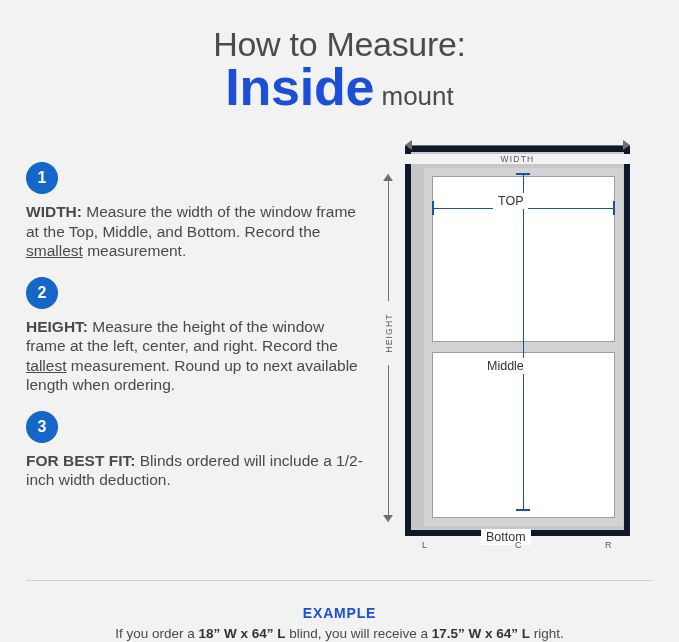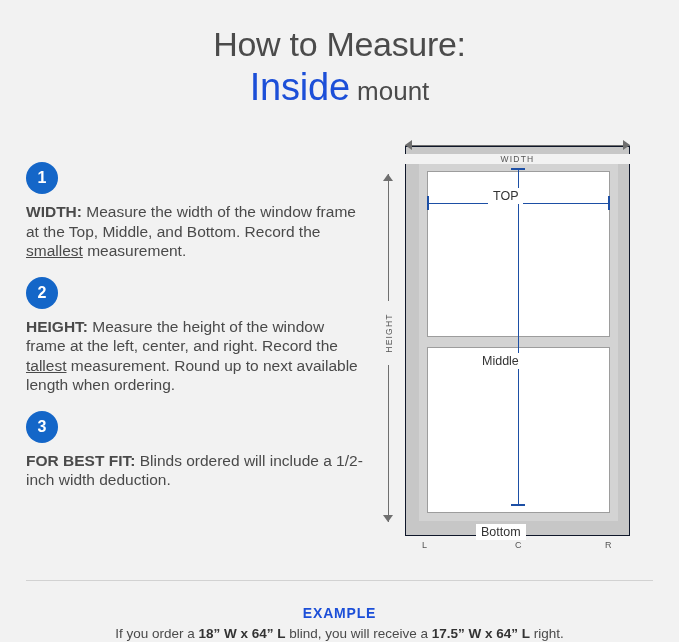--- a/index.html
+++ b/index.html
@@ -36,22 +36,22 @@
     color: #4b4b4b;
     letter-spacing: -0.3px;
     line-height: 40px;
   }
   .title-line2 {
     font-size: 34px;
     line-height: 46px;
     white-space: nowrap;
   }
   .title-accent {
-    font-size: 38px;
-    font-weight: normal;
+    font-size: 52px;
+    font-weight: bold;
     color: #1c4fd8;
     letter-spacing: -0.2px;
   }
   .title-rest {
     font-size: 26px;
     font-weight: normal;
     color: #4b4b4b;
   }
 
   
@@ -178,21 +178,21 @@
   }
 
   
   .window-outer {
     position: absolute;
     left: 27px;
     top: 18px;
     width: 225px;
     height: 390px;
     background: #c7c7c7;
-    border: 1px solid #0f172a;
+    border: 6px solid #0f172a;
     box-sizing: border-box;
   }
   .window-inner-frame {
     position: absolute;
     left: 13px;
     top: 16px;
     width: 199px;
     height: 358px;
     background: #d3d3d3;
     box-sizing: border-box;

